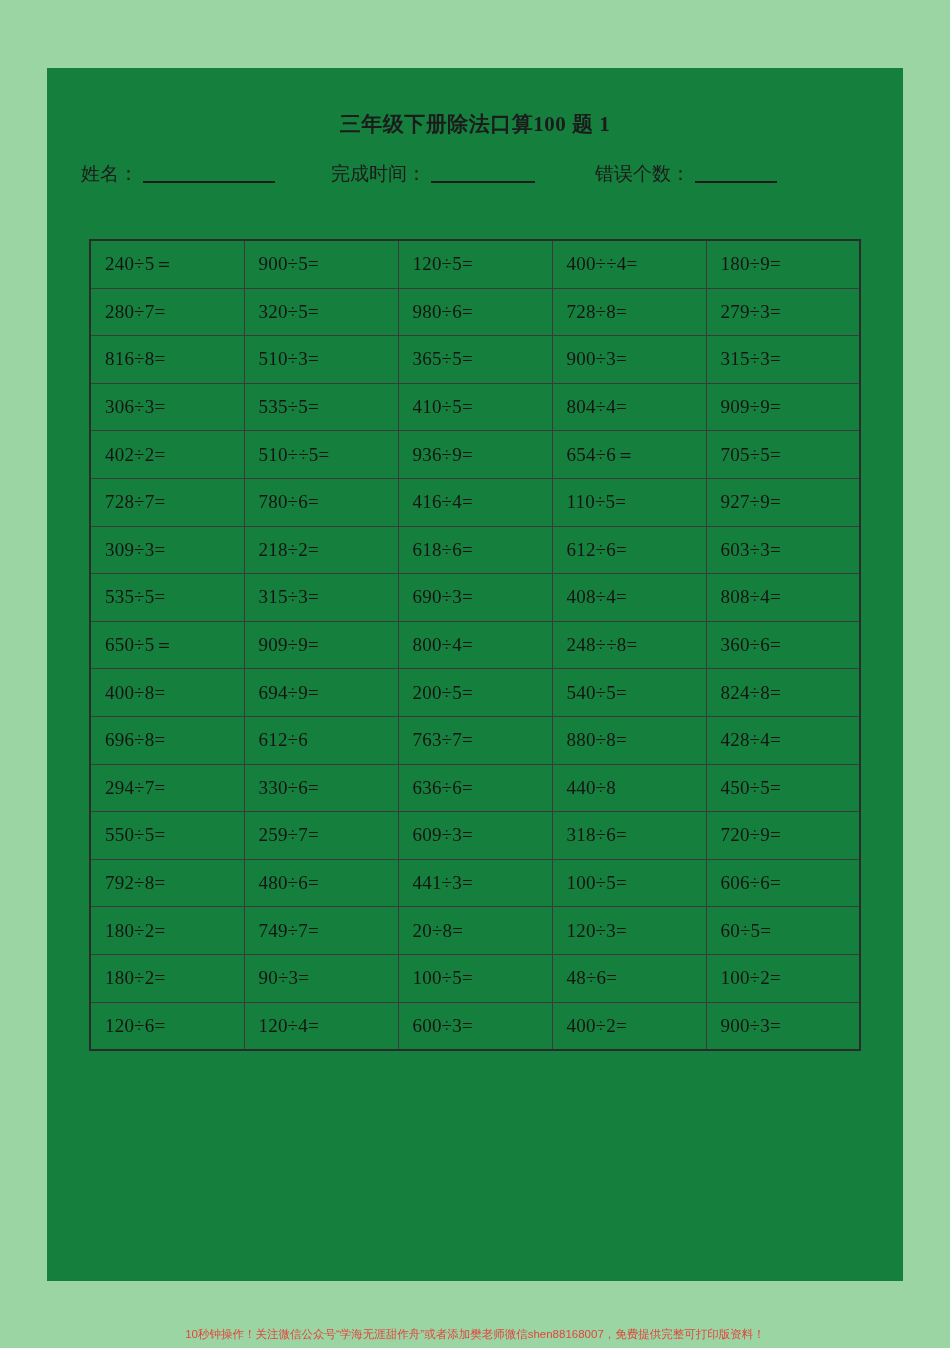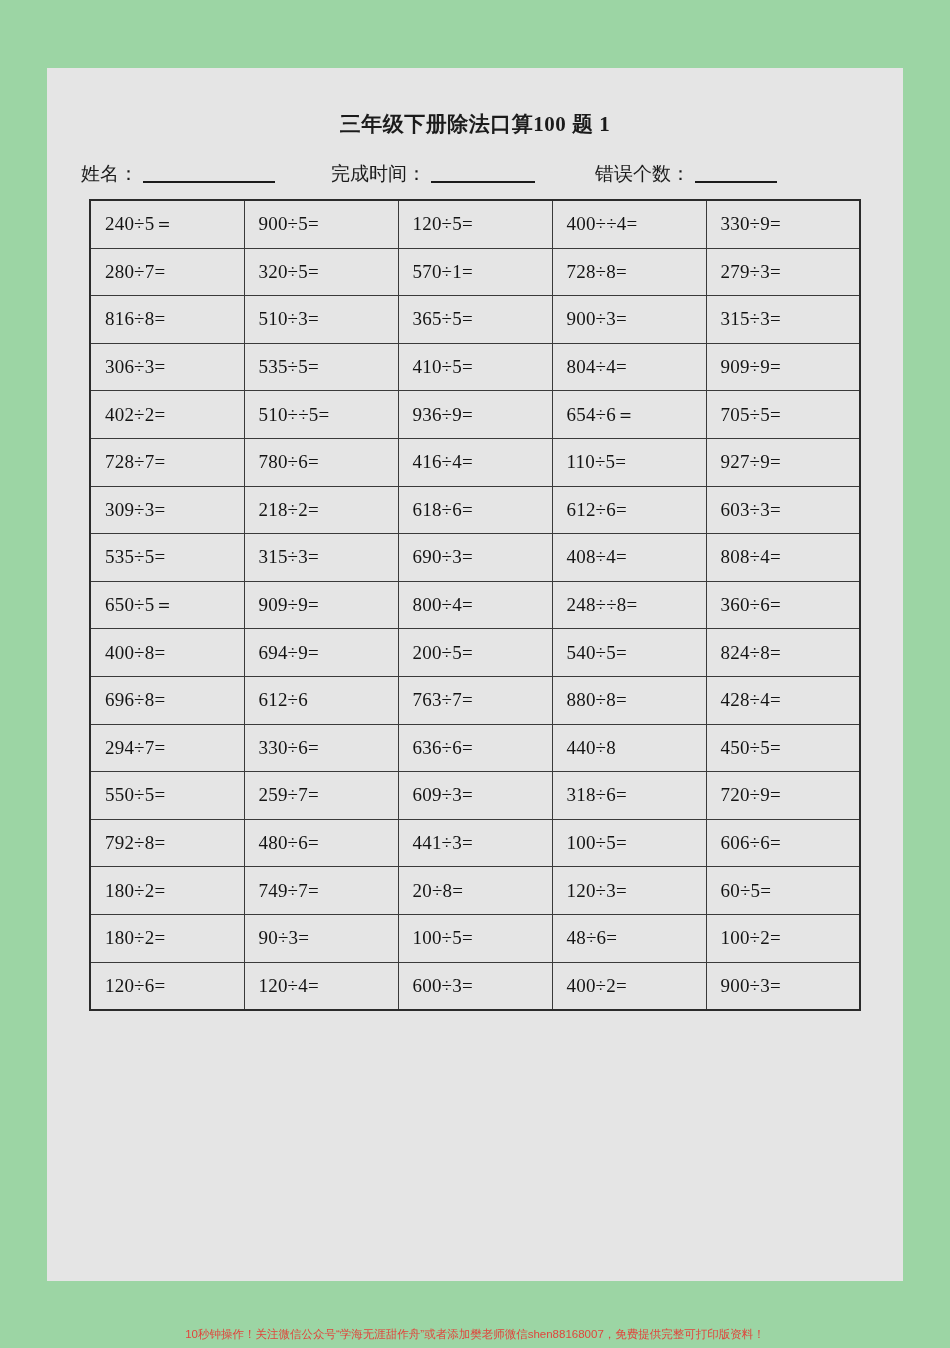--- a/index.html
+++ b/index.html
@@ -59,21 +59,21 @@
     margin-left: 5px;
   }
   .blank-name   { width: 132px; }
   .blank-time   { width: 104px; }
   .blank-errors { width:  82px; }
 
   .spacer-name   { width: 56px; }
   .spacer-time   { width: 60px; }
 
   .problem-table {
-    margin: 16px auto 0 auto;
+    margin: 56px auto 0 auto;
     border-collapse: collapse;
     width: 772px;
     table-layout: fixed;
     border: 2px solid #2b2b2b;
   }
   .problem-table td {
     border: 1px solid #3a3a3a;
     height: 46.6px;
     padding: 0 0 0 14px;
     font-size: 19px;
@@ -92,21 +92,21 @@
     text-align: center;
     font-size: 11.5px;
     color: #e0453c;
     font-family: "Liberation Sans", "DejaVu Sans", sans-serif;
     white-space: nowrap;
   }
 </style>
 </head>
 <body style="background: rgb(156, 213, 164);">
 
-<div id="page-sheet" style="background: #e5e5e5;">
+<div id="page-sheet" style="background: #15803d;">
 
   <div class="worksheet-title">三年级下册除法口算100 题 1</div>
 
   <div class="meta-row">
     <div class="meta-field">
       <span class="meta-label">姓名：</span>
       <span class="meta-blank blank-name"></span>
     </div>
     <div class="spacer-name"></div>
     <div class="meta-field">
@@ -120,26 +120,26 @@
     </div>
   </div>
 
   <table class="problem-table">
     <tbody id="problem-table-body">
         <tr>
           <td>240÷5＝</td>
           <td>900÷5=</td>
           <td>120÷5=</td>
           <td>400÷÷4=</td>
-          <td>330÷9=</td>
+          <td>180÷9=</td>
         </tr>
         <tr>
           <td>280÷7=</td>
           <td>320÷5=</td>
-          <td>570÷1=</td>
+          <td>980÷6=</td>
           <td>728÷8=</td>
           <td>279÷3=</td>
         </tr>
         <tr>
           <td>816÷8=</td>
           <td>510÷3=</td>
           <td>365÷5=</td>
           <td>900÷3=</td>
           <td>315÷3=</td>
         </tr>

